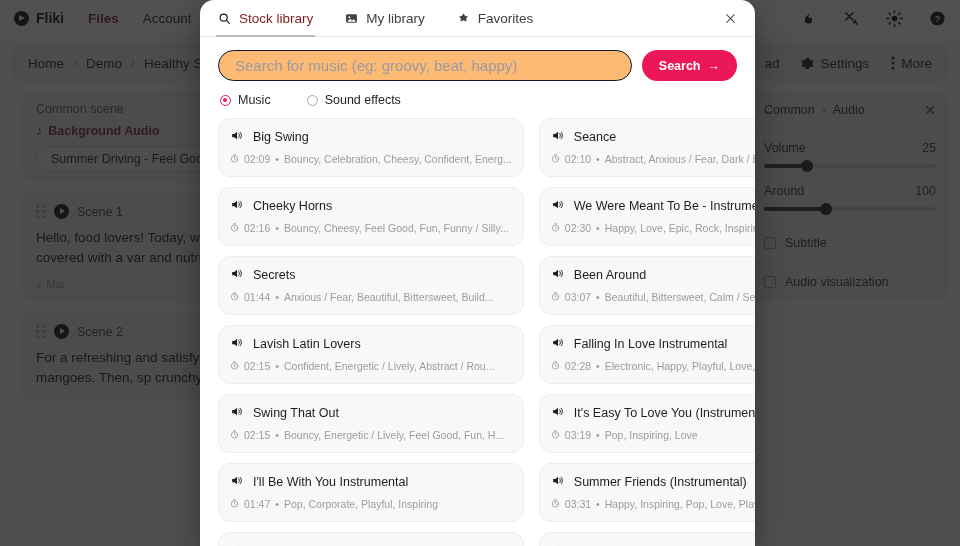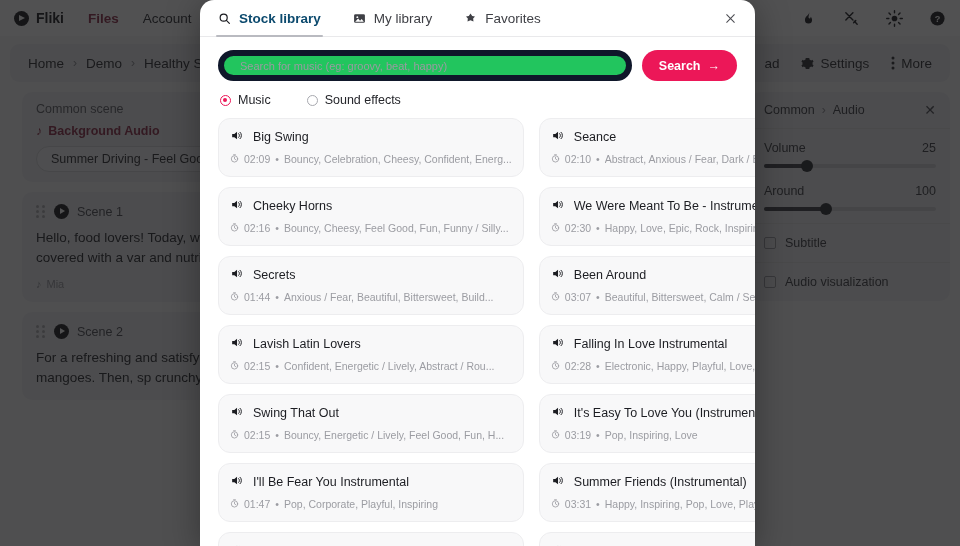--- a/index.html
+++ b/index.html
@@ -199,47 +199,47 @@
     flex: 0 0 auto;
     position: relative;
   }
   .mtab {
     display: flex; align-items: center; gap: 8px;
     font-size: 13.5px; color: #3f4046;
     height: 37px;
     margin-right: 32px;
     position: relative;
   }
-  .mtab.active { color: #0c4a6e; font-weight: 700; }
+  .mtab.active { color: #7f1d1d; font-weight: 400; }
   .mtab.active::after {
     content: ""; position: absolute; left: -2px; right: -2px; bottom: 0;
     height: 2px; background: #b9bac0; border-radius: 2px;
   }
   .mtab svg { display: block; }
   .modal-close {
     margin-left: auto;
     width: 22px; height: 22px;
     display: flex; align-items: center; justify-content: center;
     color: #4c4d53;
   }
 
   .search-zone {
     padding: 13px 18px 0 18px;
     flex: 0 0 auto;
   }
   .search-row { display: flex; align-items: center; gap: 10px; }
   .search-input {
     flex: 1;
     height: 31px;
-    border: 6px solid #0f172a;
+    border: 1px solid #0f172a;
     border-radius: 17px;
     padding: 0 16px;
-    font-size: 11px;
+    font-size: 15px;
     color: #2a2b30;
-    background: #22c55e;
+    background: #fdba74;
     outline: none;
     font-family: "Liberation Sans", sans-serif;
   }
   .search-input::placeholder { color: #9a9ba1; }
   .search-btn {
     height: 31px;
     border: none;
     border-radius: 17px;
     background: #ec1758;
     color: #fff;
@@ -715,21 +715,21 @@
             <span class="tags">Pop, Inspiring, Love</span>
           </div>
         </div>
         <div class="track">
           <div class="track-top">
             <span class="spk"><svg width="13" height="13" viewBox="0 0 24 24" fill="#1c1d22">
                 <path d="M4 9v6h4l5 4V5L8 9H4z"></path>
                 <path d="M16 8.5a4.6 4.6 0 0 1 0 7" fill="none" stroke="#1c1d22" stroke-width="1.8" stroke-linecap="round"></path>
                 <path d="M18.6 6a8 8 0 0 1 0 12" fill="none" stroke="#1c1d22" stroke-width="1.8" stroke-linecap="round"></path>
               </svg></span>
-            <span class="track-name">I'll Be Fear You Instrumental</span>
+            <span class="track-name">I'll Be With You Instrumental</span>
           </div>
           <div class="track-meta">
             <span class="clk"><svg width="9" height="9" viewBox="0 0 24 24" fill="none" stroke="#9b9ca2" stroke-width="2.2" stroke-linecap="round">
                 <circle cx="12" cy="13" r="8.5"></circle>
                 <path d="M12 8.5V13l3 2M9.5 2h5"></path>
               </svg></span>
             <span class="dur">01:47</span>
             <span class="dot">•</span>
             <span class="tags">Pop, Corporate, Playful, Inspiring</span>
           </div>

